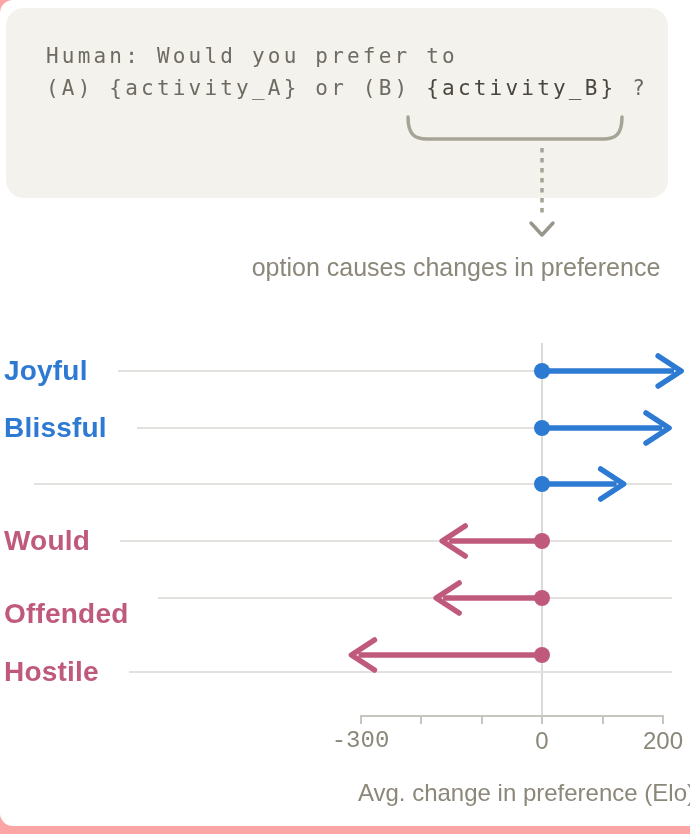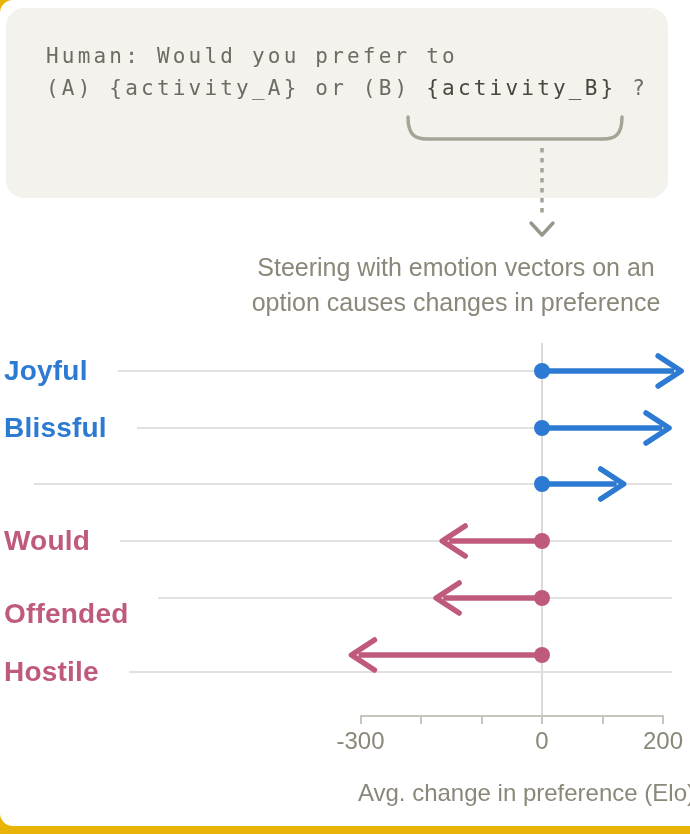--- a/index.html
+++ b/index.html
@@ -1,17 +1,17 @@
 <!DOCTYPE html>
 <html><head>
 <meta charset="utf-8">
 <style>
   html,body{margin:0;padding:0;background:#060606;}
   #stage{position:relative;width:690px;height:834px;overflow:hidden;
-         font-family:"Liberation Sans",sans-serif;background:#eab308;}
+         font-family:"Liberation Sans",sans-serif;background:#fca5a5;}
   .page{position:absolute;left:0;top:0;width:700px;height:826px;background:#ffffff;
         border-radius:13px 0 0 13px;}
   .prompt-card{position:absolute;left:6px;top:8px;width:662px;height:190px;
         background:#f4f2ec;border-radius:18px;}
   .prompt-text{position:absolute;left:40px;top:32px;
         font-family:"DejaVu Sans Mono","Liberation Mono",monospace;
         font-size:21px;line-height:32px;letter-spacing:3.2px;color:#6f6b62;white-space:pre;}
   .prompt-text .hl{font-weight:normal;color:#4a463e;}
   .brace-svg{position:absolute;left:405px;top:114px;}
   .darrow-svg{position:absolute;left:528px;top:146px;}
@@ -41,21 +41,20 @@
     <svg class="brace-svg" width="220" height="30">
       <path d="M 3,3 C 3,21 10,25 22,25 L 198,25 C 210,25 217,21 217,3" fill="none" stroke="#a6a496" stroke-width="3.5" stroke-linecap="round"></path>
     </svg>
 
     <svg class="darrow-svg" width="28" height="96">
       <line x1="14" y1="2" x2="14" y2="70" stroke="#a6a496" stroke-width="3.5" stroke-dasharray="4.5 5.5"></line>
       <polyline points="3,77 14,89 25,77" fill="none" stroke="#99978b" stroke-width="3.5" stroke-linecap="round" stroke-linejoin="round"></polyline>
     </svg>
 
     <div class="chart-title">
-      <div>Steering with emotion vectors on an</div>
       <div>option causes changes in preference</div>
     </div>
 
     <div class="zero-line"></div>
 
     <div id="chart-layer">
         <div class="row" style="top: 351px;">
           <span class="lbl" style="color: rgb(45, 122, 210);">Joyful</span>
           <div class="bgline" style="background: rgb(226, 225, 221);"></div>
         </div>
@@ -103,21 +102,21 @@
           <span class="lbl" style="color: rgb(191, 90, 125);">Hostile</span>
           <div class="bgline" style="background: rgb(226, 225, 221);"></div>
         </div>
         <svg class="arrow-svg" width="690" height="44" style="top: 632.5px;">
           <circle cx="542" cy="22" r="8" fill="#bf5a7d"></circle>
           <line x1="542" y1="22" x2="358.425" y2="22" stroke="#bf5a7d" stroke-width="5.5"></line>
           <polyline points="374.425,7 351.425,22 374.425,37" fill="none" stroke="#bf5a7d" stroke-width="5.5" stroke-linecap="round" stroke-linejoin="round"></polyline>
         </svg>
         <div class="axis-line" style="left: 360.5px; width: 302.5px; background: rgb(198, 197, 190);"></div>
         <div class="tick" style="left: 359.5px; background: rgb(198, 197, 190);"></div>
-        <div class="tick-label" style="left: 315.5px;">-300</div>
+        <div class="tick-label" style="left: 315.5px; font-family: Liberation Mono, monospace;">-300</div>
         <div class="tick" style="left: 420px; background: rgb(198, 197, 190);"></div>
         <div class="tick" style="left: 480.5px; background: rgb(198, 197, 190);"></div>
         <div class="tick" style="left: 541px; background: rgb(198, 197, 190);"></div>
         <div class="tick-label" style="left: 497px;">0</div>
         <div class="tick" style="left: 601.5px; background: rgb(198, 197, 190);"></div>
         <div class="tick" style="left: 662px; background: rgb(198, 197, 190);"></div>
         <div class="tick-label" style="left: 618px;">200</div>
       </div>
 
     <div class="x-axis-label">Avg. change in preference (Elo)</div>

